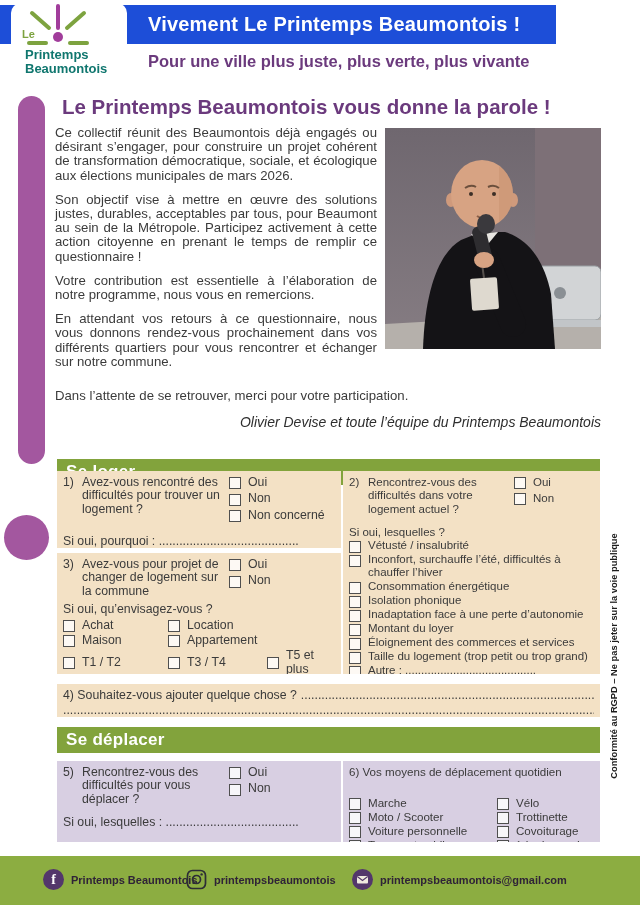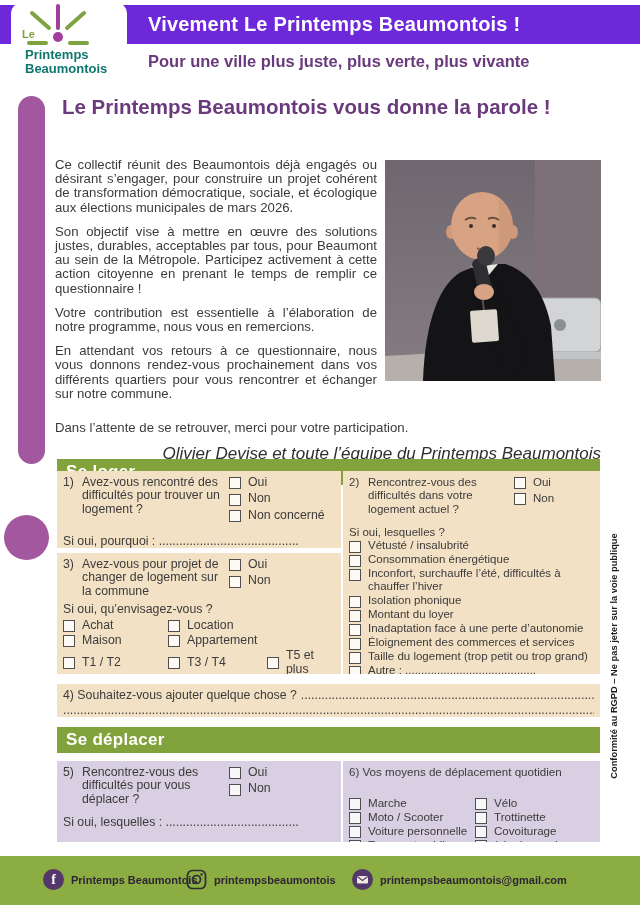--- a/index.html
+++ b/index.html
@@ -1,48 +1,48 @@
 <!DOCTYPE html>
 <html><head>
 <meta charset="utf-8">
 <style>
   html,body{margin:0;padding:0;background:#e8e8e8;}
   .page{position:relative;width:640px;height:905px;background:#ffffff;overflow:hidden;
         font-family:"Liberation Sans",sans-serif;color:#3d3d3d;}
 
   
-  .banner{position:absolute;left:0;top:5px;width:640px;height:39px;background:#6d28d9;z-index:1;}
+  .banner{position:absolute;left:0;top:5px;width:556px;height:39px;background:#1d4ed8;z-index:1;}
   .banner-title{position:absolute;left:148px;top:0;line-height:39px;color:#ffffff;
         font-weight:bold;font-size:20px;letter-spacing:.2px;white-space:nowrap;}
   .subtitle{position:absolute;left:148px;top:52px;color:#6b3a7d;font-weight:bold;
         font-size:16.5px;white-space:nowrap;z-index:1;}
   .logo{position:absolute;left:11px;top:3px;width:116px;height:83px;background:#ffffff;
         border-radius:10px;z-index:2;}
   .logo-le{position:absolute;left:11px;top:25px;color:#7da33f;font-weight:bold;font-size:11px;}
   .logo-words{position:absolute;left:14px;top:45px;color:#0f766e;font-weight:bold;
         font-size:13px;line-height:14px;}
 
   
   .deco-bar{position:absolute;left:18px;top:96px;width:27px;height:368px;background:#a3579f;
         border-radius:14px;}
   .deco-circle{position:absolute;left:4px;top:515px;width:45px;height:45px;background:#a3579f;
         border-radius:50%;}
 
   
   .ptitle{position:absolute;left:62px;top:95px;width:545px;font-size:20.5px;font-weight:bold;
         color:#6b3a7d;white-space:nowrap;}
   .intro{position:absolute;left:55px;top:126px;width:546px;font-size:13.2px;line-height:14.2px;
-        color:#3b3b3b;margin-top:32px;}
+        color:#3b3b3b;}
   .introcols{display:flex;}
   .coltext{width:322px;margin-right:8px;}
   .coltext p{margin:0 0 10px 0;text-align:justify;}
   .colphoto{width:216px;}
   .photo{width:216px;height:221px;margin-top:2px;overflow:hidden;}
   .closing{margin:10px 0 0 0;text-align:left;}
-  .signature{margin-top:12px;text-align:right;font-style:italic;font-size:17px;color:#2e2e2e;}
+  .signature{margin-top:12px;text-align:right;font-style:italic;font-size:14px;color:#2e2e2e;}
 
   
   .secbar{position:absolute;left:57px;width:543px;height:26px;background:#82a33c;
         box-sizing:border-box;padding-left:9px;color:#ffffff;font-weight:bold;font-size:17px;
         line-height:25px;letter-spacing:.3px;}
   .secbar.s1{top:459px;}
   .secbar.s2{top:727px;}
 
   .q{position:absolute;box-sizing:border-box;padding:5px 6px;font-size:12.3px;line-height:13.4px;
         color:#3b3b3b;overflow:hidden;}
@@ -76,21 +76,21 @@
   .gcell{display:flex;align-items:center;}
   .gc1{width:73px;}
   .gc2{width:99px;padding-left:32px;}
   .gc3{flex:1;}
   .q4line{display:flex;align-items:baseline;white-space:nowrap;overflow:hidden;}
   .q4line .lab{flex:none;margin-right:4px;}
   .dotfill{flex:1;overflow:hidden;white-space:nowrap;}
   .dotline{overflow:hidden;white-space:nowrap;margin-top:2px;}
   .q6label{margin-bottom:18px;white-space:nowrap;}
   .q6row{display:flex;margin-bottom:1px;}
-  .q6c1{width:126px;display:flex;align-items:center;}
+  .q6c1{width:148px;display:flex;align-items:center;}
   .q6c2{flex:1;display:flex;align-items:center;}
   .q6autre{display:flex;align-items:center;margin-top:1px;overflow:hidden;white-space:nowrap;}
   .q6autre .cb{margin-right:10px;}
 
   
   .vnote{position:absolute;left:609px;top:884px;width:456px;transform-origin:0 0;
         transform:rotate(-90deg);font-size:9.3px;font-weight:bold;color:#1c1c1c;
         text-align:center;white-space:nowrap;}
 
   
@@ -227,37 +227,37 @@
           </span>
       </span>
     </div>
     <div class="sifollow">Si oui, lesquelles ?</div>
     <div class="cbrow">
         <span class="cb"></span>
         <span class="lbl">Vétusté / insalubrité</span>
       </div>
     <div class="cbrow">
         <span class="cb"></span>
+        <span class="lbl wrap">Inconfort, surchauffe l’été, difficultés à chauffer l’hiver</span>
+      </div>
+    <div class="cbrow">
+        <span class="cb"></span>
         <span class="lbl">Consommation énergétique</span>
       </div>
     <div class="cbrow">
         <span class="cb"></span>
-        <span class="lbl wrap">Inconfort, surchauffe l’été, difficultés à chauffer l’hiver</span>
-      </div>
-    <div class="cbrow">
-        <span class="cb"></span>
         <span class="lbl">Isolation phonique</span>
       </div>
     <div class="cbrow">
         <span class="cb"></span>
+        <span class="lbl">Inadaptation face à une perte d’autonomie</span>
+      </div>
+    <div class="cbrow">
+        <span class="cb"></span>
         <span class="lbl">Montant du loyer</span>
-      </div>
-    <div class="cbrow">
-        <span class="cb"></span>
-        <span class="lbl">Inadaptation face à une perte d’autonomie</span>
       </div>
     <div class="cbrow">
         <span class="cb"></span>
         <span class="lbl">Éloignement des commerces et services</span>
       </div>
     <div class="cbrow">
         <span class="cb"></span>
         <span class="lbl">Taille du logement (trop petit ou trop grand)</span>
       </div>
     <div class="cbrow">

